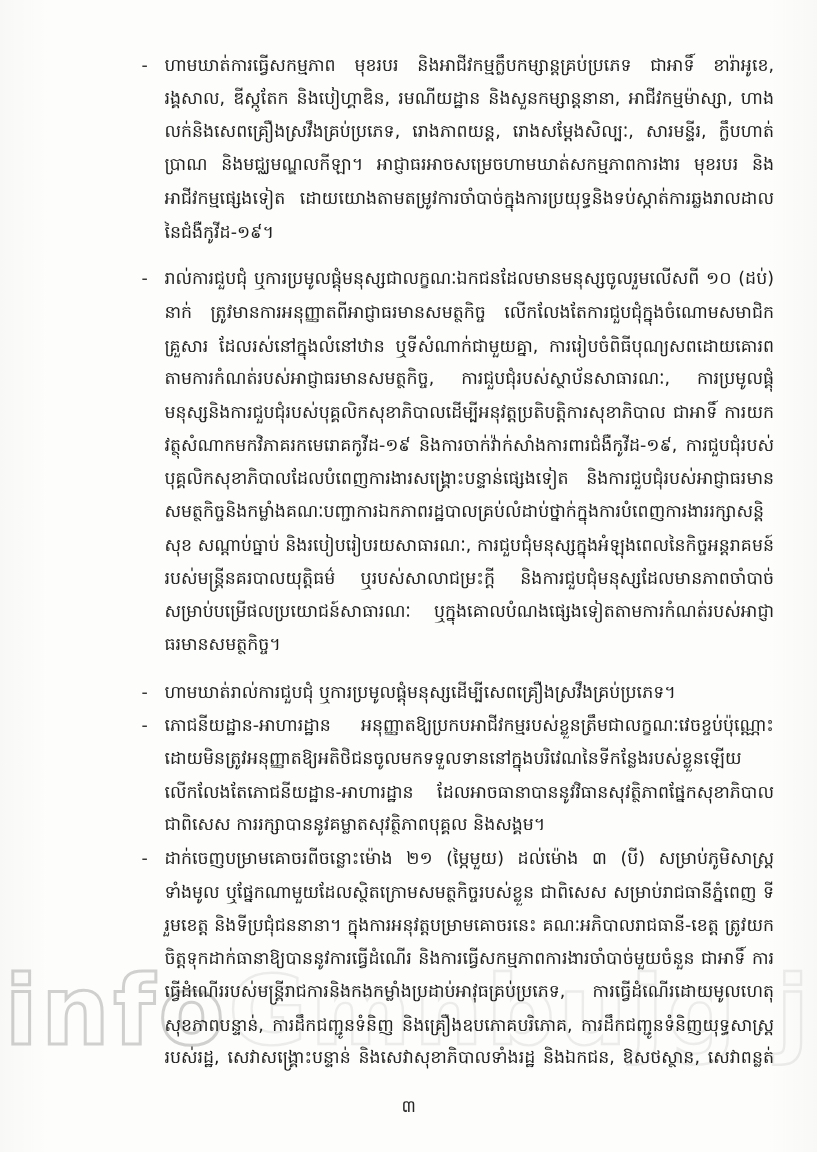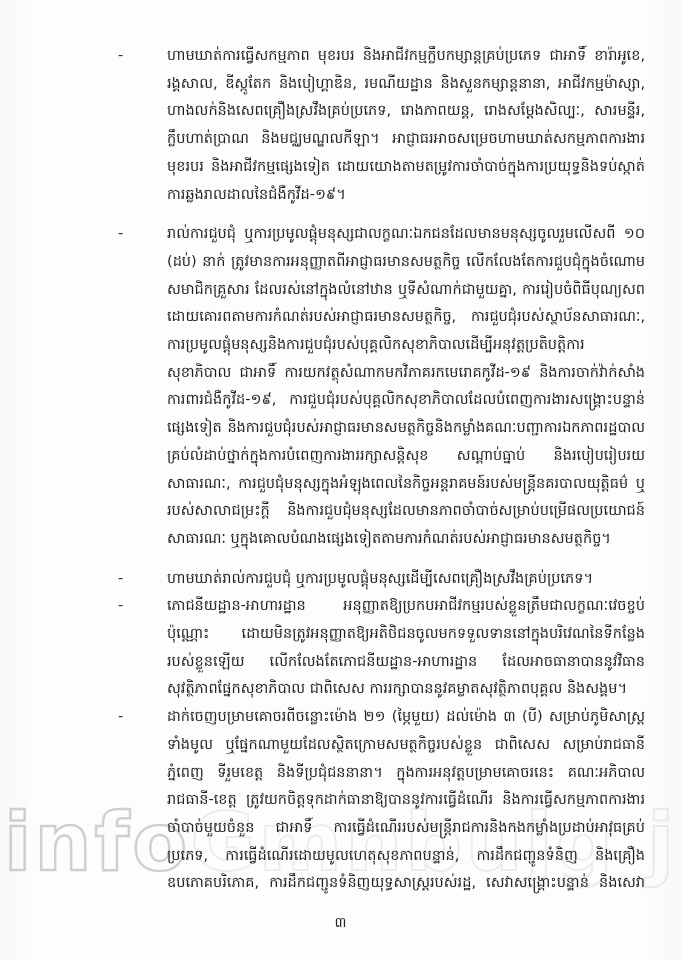--- a/index.html
+++ b/index.html
@@ -48,21 +48,20 @@
   }
   .bullet-marker {
     flex: 0 0 19px;
     width: 19px;
     text-align: left;
     color: #2a2a2a;
   }
   .bullet-text {
     flex: 1;
     min-width: 0;
-    margin-left: 30px;
   }
   .watermark {
     position: absolute;
     top: 796px;
     left: 4px;
     width: 674px;
     z-index: 1;
     font-size: 80px;
     font-weight: bold;
     letter-spacing: 3px;

